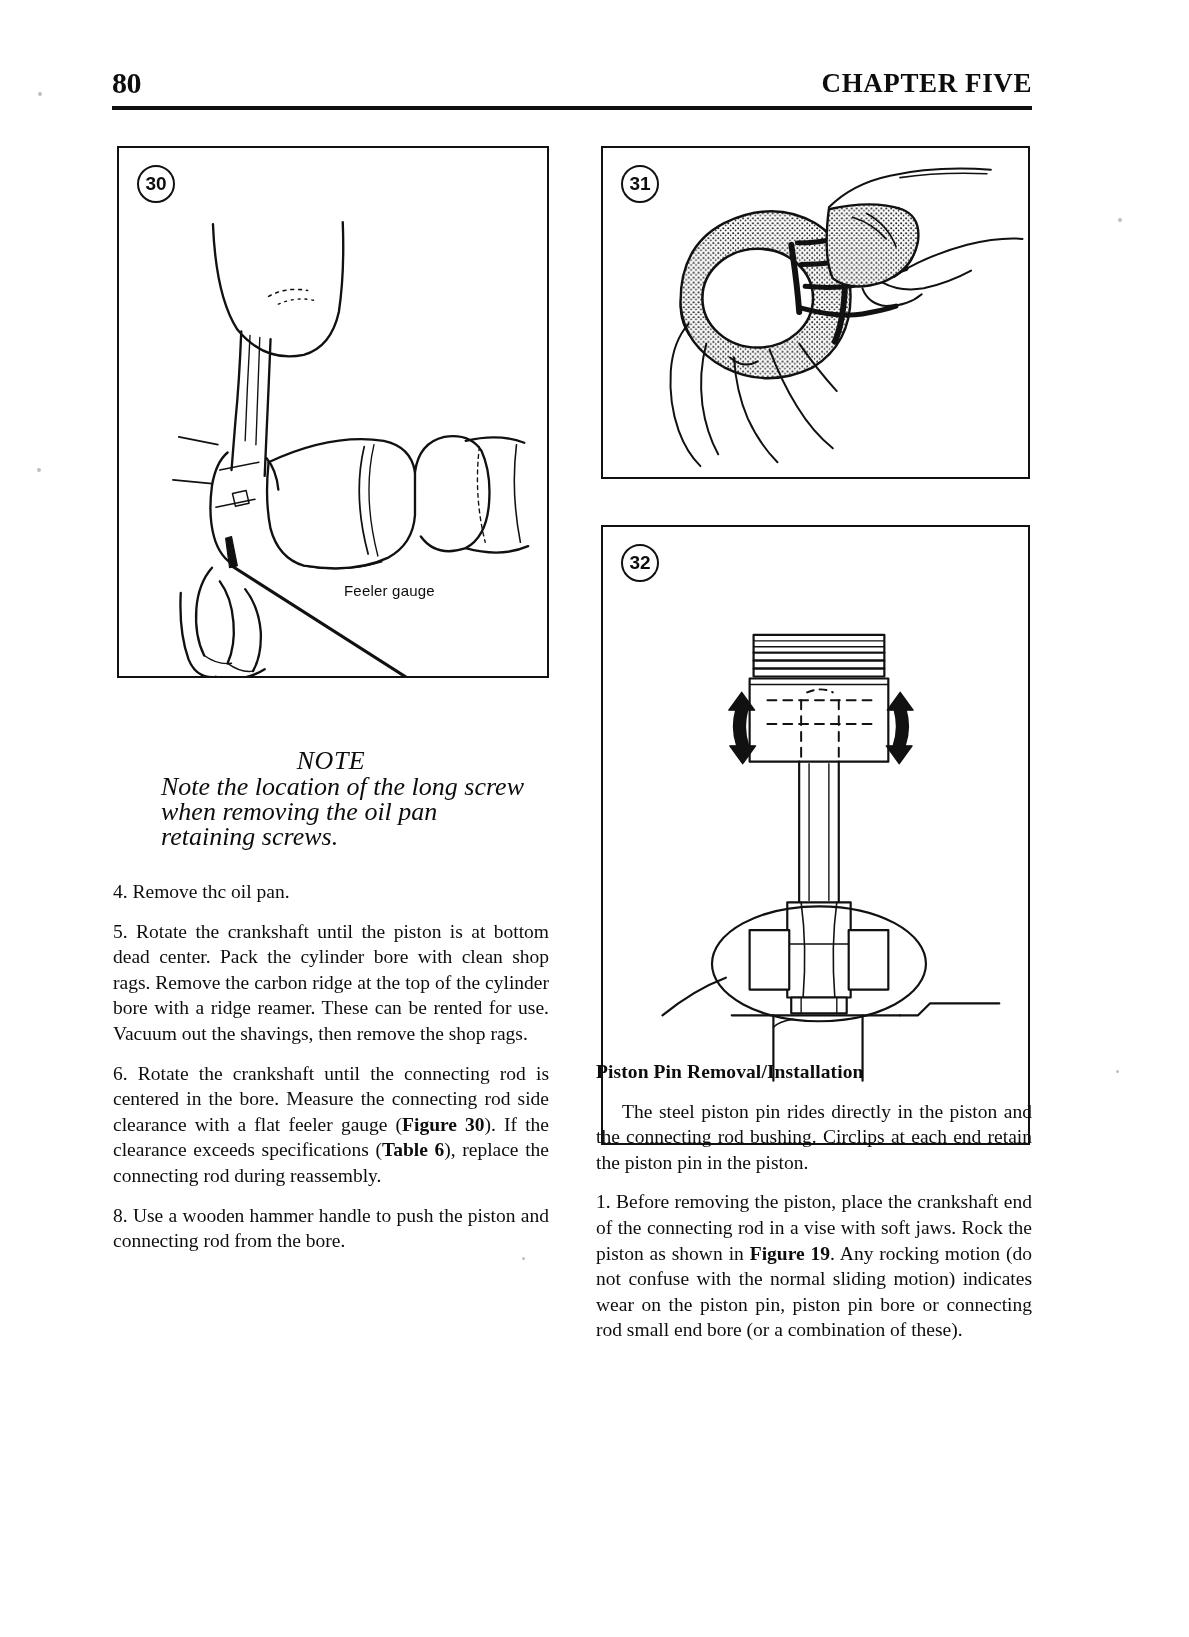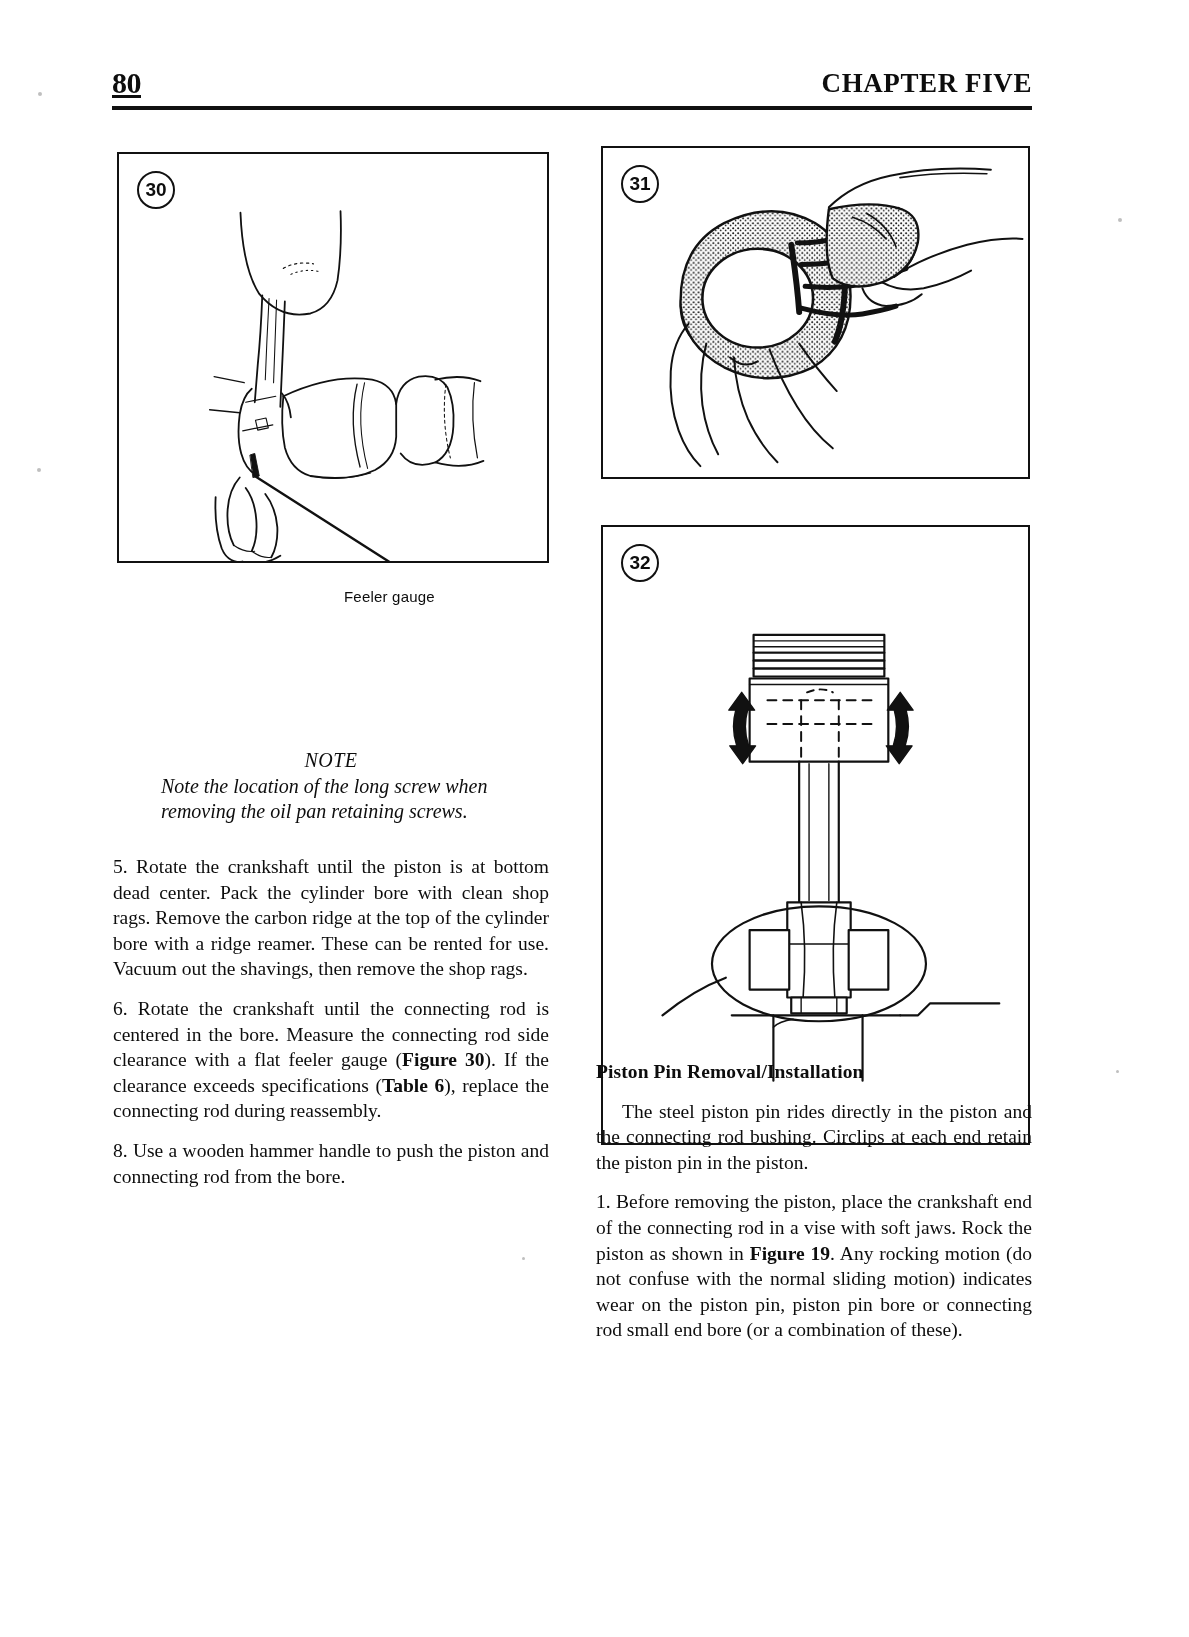--- a/index.html
+++ b/index.html
@@ -26,21 +26,20 @@
   }
   .page-number {
     position: absolute;
     left: 0;
     top: 0;
     font-family: "Liberation Serif", serif;
     font-weight: bold;
     font-size: 30px;
     letter-spacing: -0.5px;
     line-height: 34px;
-    text-decoration: underline;
   }
   .chapter-title {
     position: absolute;
     right: 0;
     top: 0;
     font-family: "Liberation Serif", serif;
     font-weight: bold;
     font-size: 27px;
     letter-spacing: 0.6px;
     line-height: 34px;
@@ -56,21 +55,21 @@
     border-bottom: 1px solid #111;
   }
 
   
   .figure-box {
     position: absolute;
     border: 2px solid #111;
     background: #fff;
     box-sizing: border-box;
   }
-  #figure-30 { left: 117px;  top: 152px; width: 432px;  height: 411px; }
+  #figure-30 { left: 117px;  top: 146px; width: 432px;  height: 532px; }
   #figure-31 { left: 601px;  top: 146px; width: 429px;  height: 333px; padding-left: 48px; }
   #figure-32 { left: 601px;  top: 525px; width: 429px;  height: 620px; }
 
   .fig-badge {
     position: absolute;
     left: 18px;
     top: 17px;
     width: 38px;
     height: 38px;
     border: 2.5px solid #111;
@@ -119,21 +118,21 @@
 
   .step {
     text-indent: 0;
     padding-left: 0;
   }
 
   .note-block {
     margin: 26px 0 30px 0;
     text-align: center;
     font-style: italic;
-    font-size: 20px;
+    font-size: 26px;
     line-height: 25px;
   }
   .note-title {
     font-style: italic;
     display: block;
     margin-bottom: 1px;
     letter-spacing: 0.5px;
   }
   .note-body {
     display: block;
@@ -328,20 +327,21 @@
 </div>
 
 <div class="col" id="col-left">
 
 
   <div class="note-block">
     <span class="note-title">NOTE</span>
     <span class="note-body">Note the location of the long screw when removing the oil pan retaining screws.</span>
   </div>
 
+  <p class="step">4.  Remove thc oil pan.</p>
 
   <p class="step">5.  Rotate the crankshaft until the piston is at bottom dead center. Pack the cylinder bore with clean shop rags. Remove the carbon ridge at the top of the cylinder bore with a ridge reamer. These can be rented for use. Vacuum out the shavings, then remove the shop rags.</p>
 
   <p class="step"><span>6.  Rotate the crankshaft until the connecting rod is centered in the bore. Measure the connecting rod side clearance with a flat feeler gauge (</span><b>Figure 30</b><span>). If the clearance exceeds specifications (</span><b>Table 6</b><span>), replace the connecting rod during reassembly.</span></p>
 
 
   <p class="step">8.  Use a wooden hammer handle to push the piston and connecting rod from the bore.</p>
 
 
 </div>

